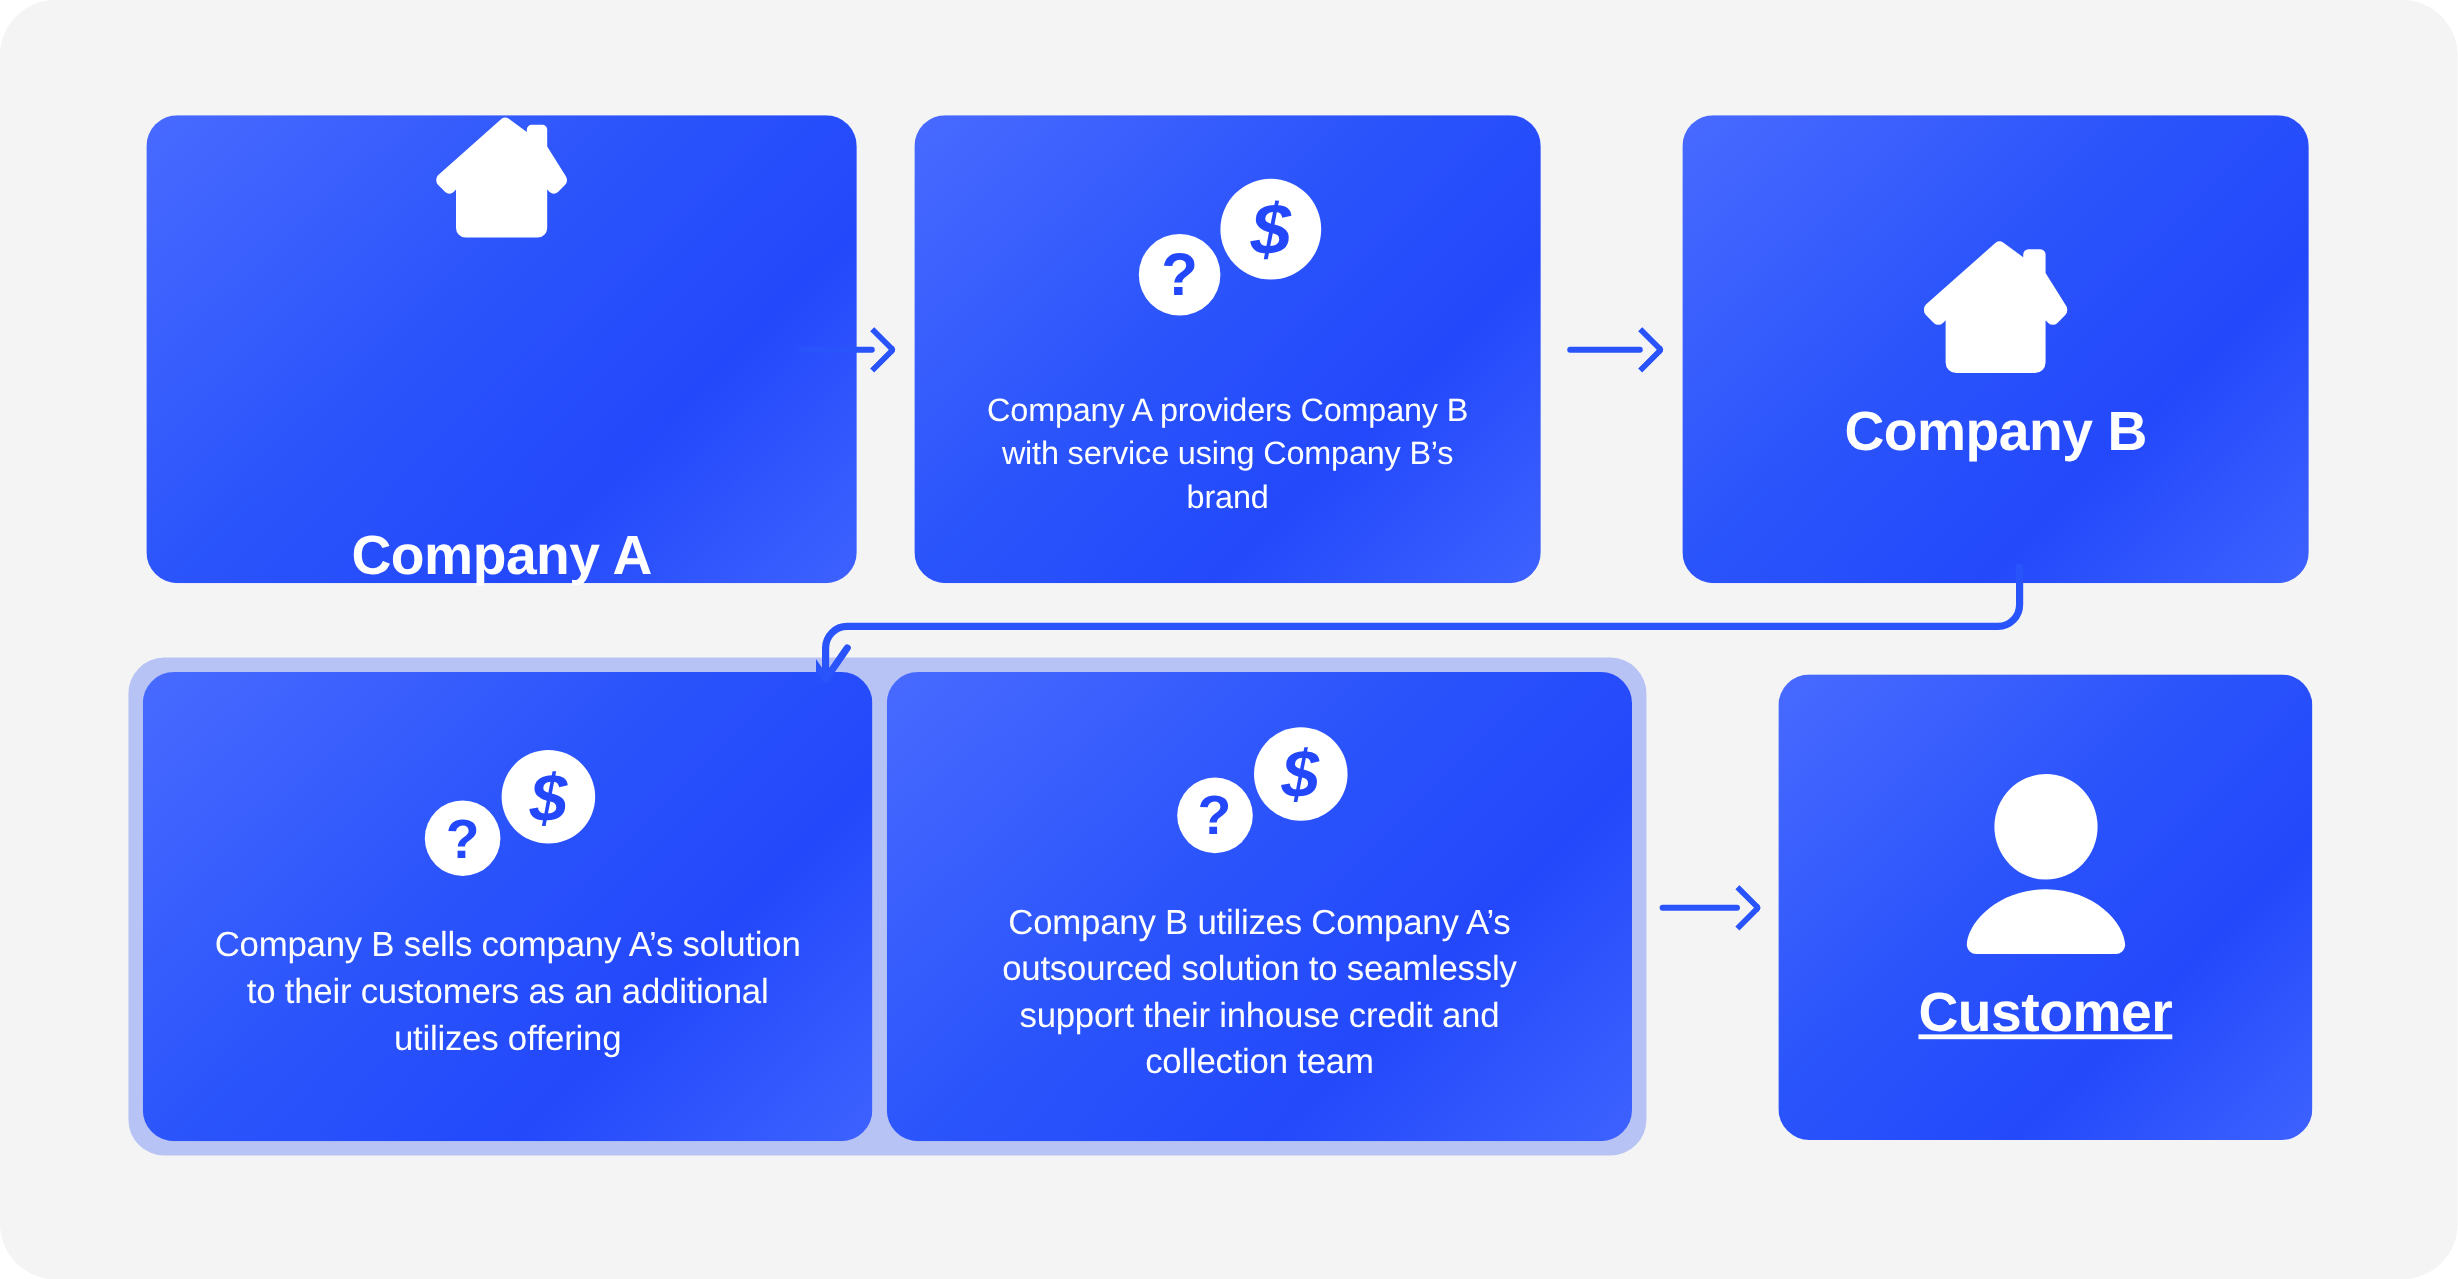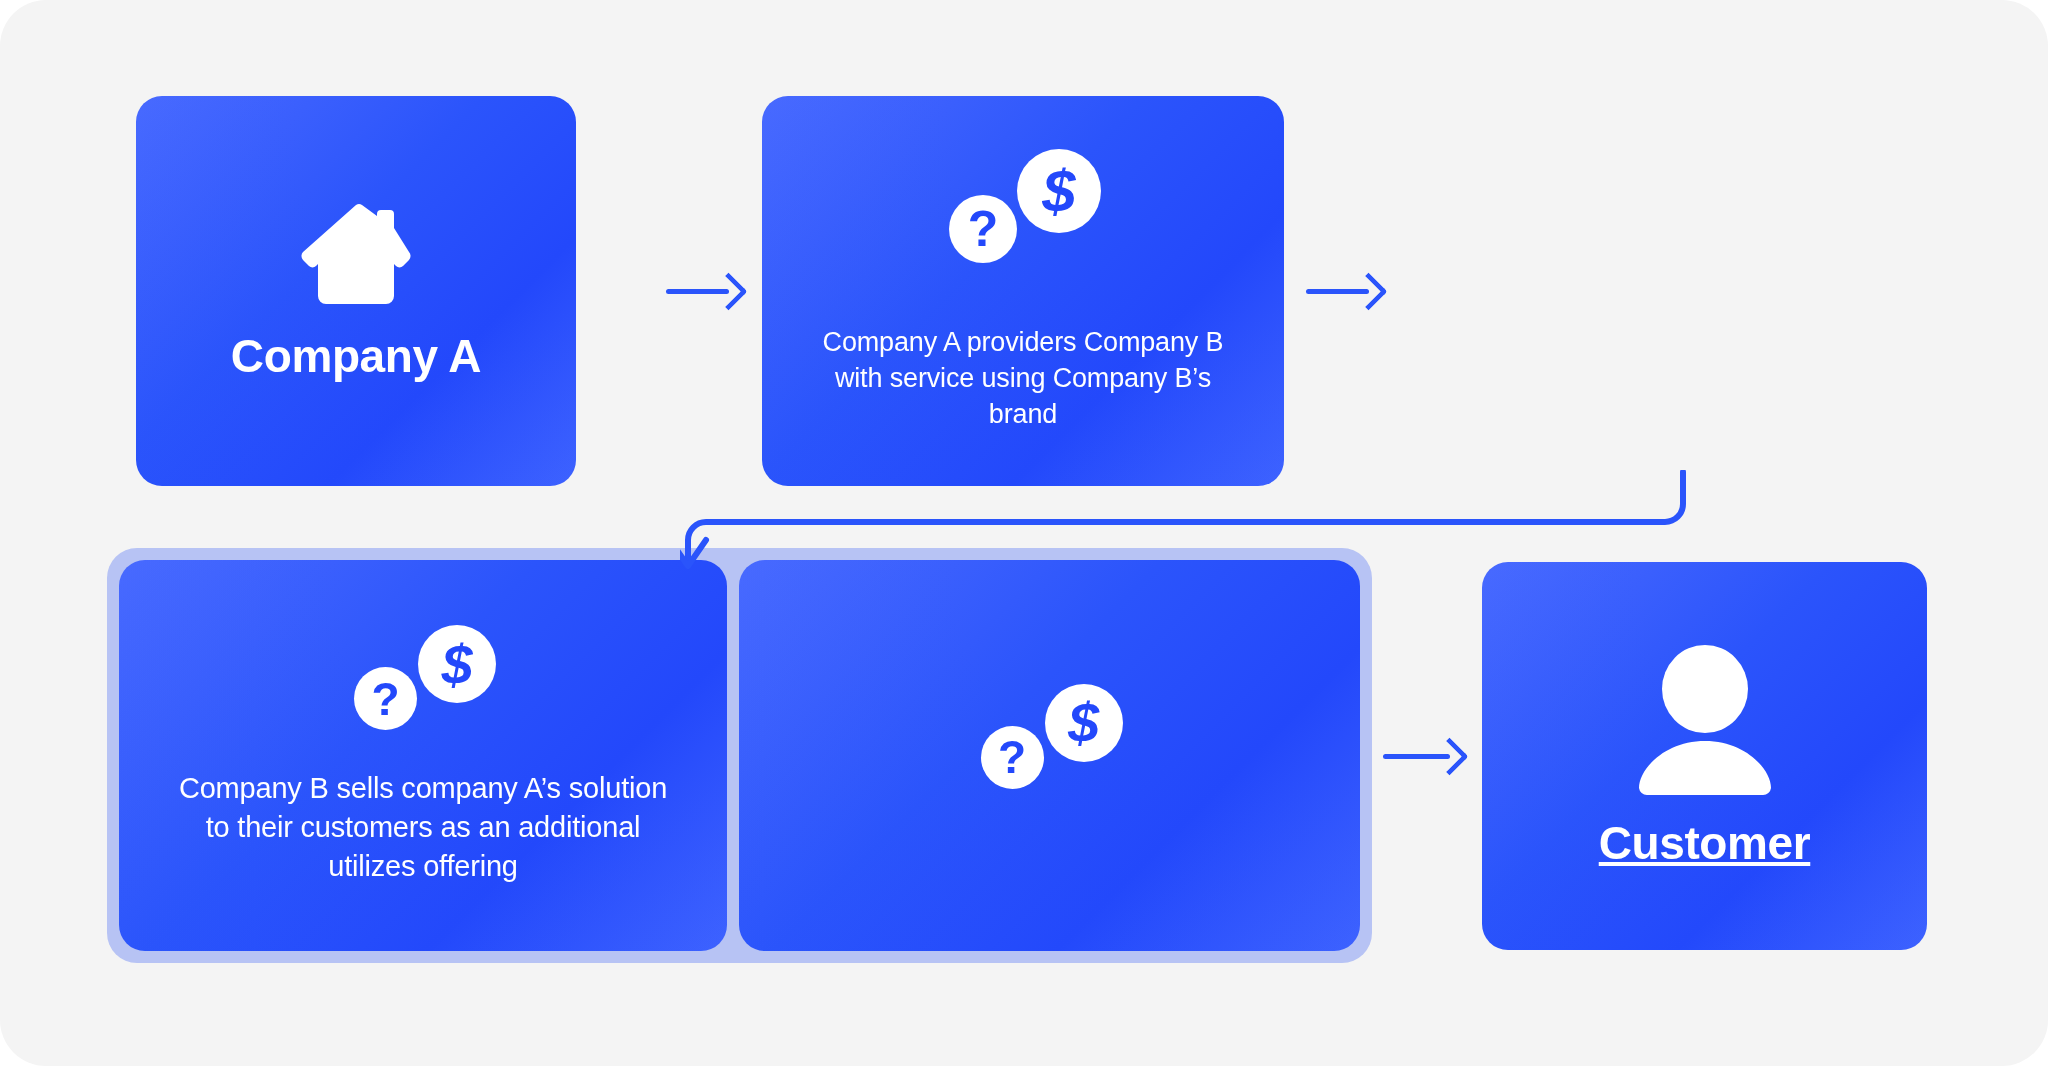--- a/index.html
+++ b/index.html
@@ -63,21 +63,21 @@
   }
   .card-body-lg {
     font-size: 29px;
     font-weight: normal;
     line-height: 1.34;
     color: #ffffff;
     letter-spacing: -0.2px;
   }
 
   
-  #card-company-a { left: 136px;  top: 96px;  width: 440px; height: 390px; }
+  #card-company-a { left: 122px;  top: 96px;  width: 592px; height: 390px; justify-content: space-between; }
   #card-service   { left: 762px;  top: 96px;  width: 522px; height: 390px; }
   #card-company-b { left: 1402px; top: 96px;  width: 522px; height: 390px; }
 
   #group-bottom {
     position: absolute;
     left: 107px; top: 548px;
     width: 1265px; height: 415px;
     background: #b7c3f4;
     border-radius: 30px;
   }
@@ -178,35 +178,42 @@
   </div>
 
   <div class="card" id="card-service">
     <div class="coins">
       <div class="coin coin-dollar">$</div>
       <div class="coin coin-question">?</div>
     </div>
     <div class="card-body" style="max-width:420px;margin-top:22px;">Company A providers Company B with service using Company B’s brand</div>
   </div>
 
+  <div class="card" id="card-company-b">
+    <svg class="icon-house big" viewBox="0 0 118 104" aria-hidden="true">
+      <path d="M59 3 L6 50 a6 6 0 0 0 0 8 l6 6 a5 5 0 0 0 7 0 l2 -2 v32 a8 8 0 0 0 8 8 h60 a8 8 0 0 0 8 -8 V62 l2 2 a5 5 0 0 0 7 0 l6 -6 a6 6 0 0 0 0 -8 L97 26 V12 a4 4 0 0 0 -4 -4 h-9 a4 4 0 0 0 -4 4 v2 L65 3 a5 5 0 0 0 -6 0 Z" fill="#ffffff"></path>
+    </svg>
+    <div class="card-title">Company B</div>
+  </div>
 
   <div id="group-bottom">
     <div class="card" id="card-sells">
       <div class="coins sm">
         <div class="coin coin-dollar">$</div>
         <div class="coin coin-question">?</div>
       </div>
       <div class="card-body-lg" style="max-width:500px;">Company B sells company A’s solution to their customers as an additional utilizes offering</div>
     </div>
 
     <div class="card" id="card-utilizes">
       <div class="coins sm">
         <div class="coin coin-dollar">$</div>
         <div class="coin coin-question">?</div>
       </div>
+      <div class="card-body-lg" style="max-width:520px;">Company B utilizes Company A’s outsourced solution to seamlessly support their inhouse credit and collection team</div>
     </div>
   </div>
 
   <div class="card" id="card-customer">
     <svg class="icon-person" viewBox="0 0 148 150" aria-hidden="true">
       <ellipse cx="74" cy="44" rx="43" ry="44" fill="#ffffff"></ellipse>
       <path d="M74 96 C34 96 8 124 8 143 a8 8 0 0 0 8 7 h116 a8 8 0 0 0 8 -7 C140 124 114 96 74 96 Z" fill="#ffffff"></path>
     </svg>
     <div class="card-title">Customer</div>
   </div>

